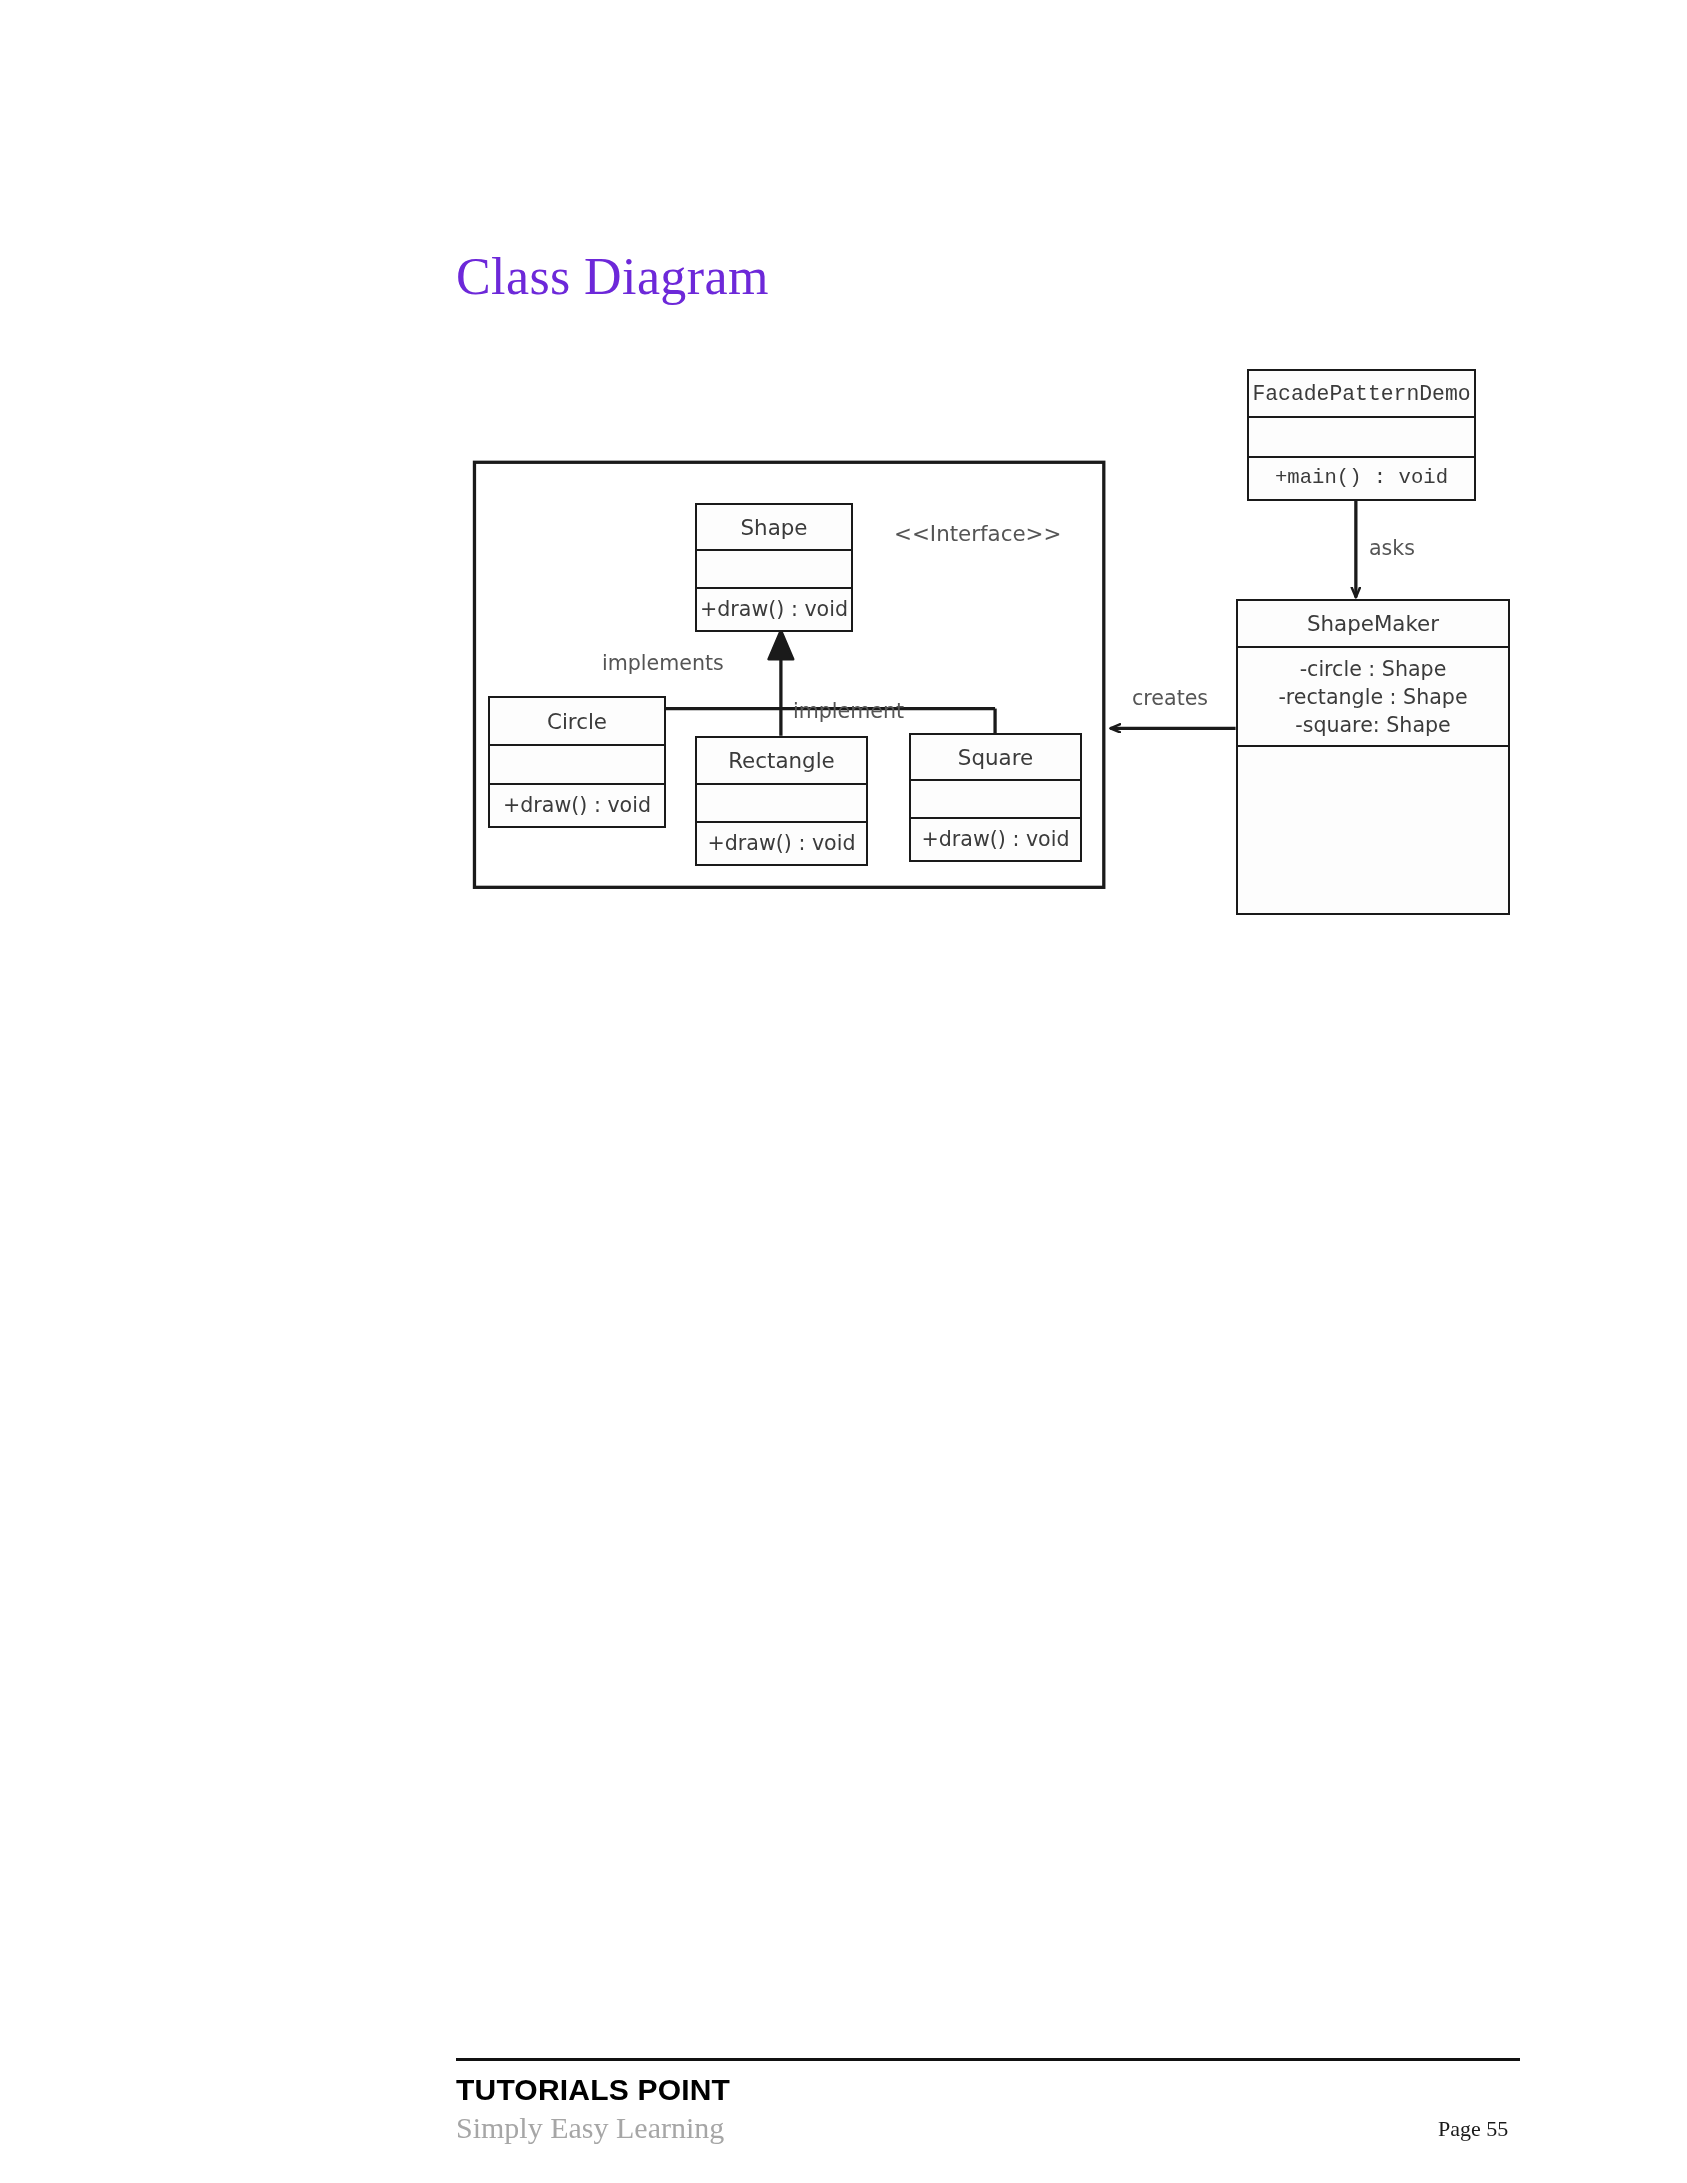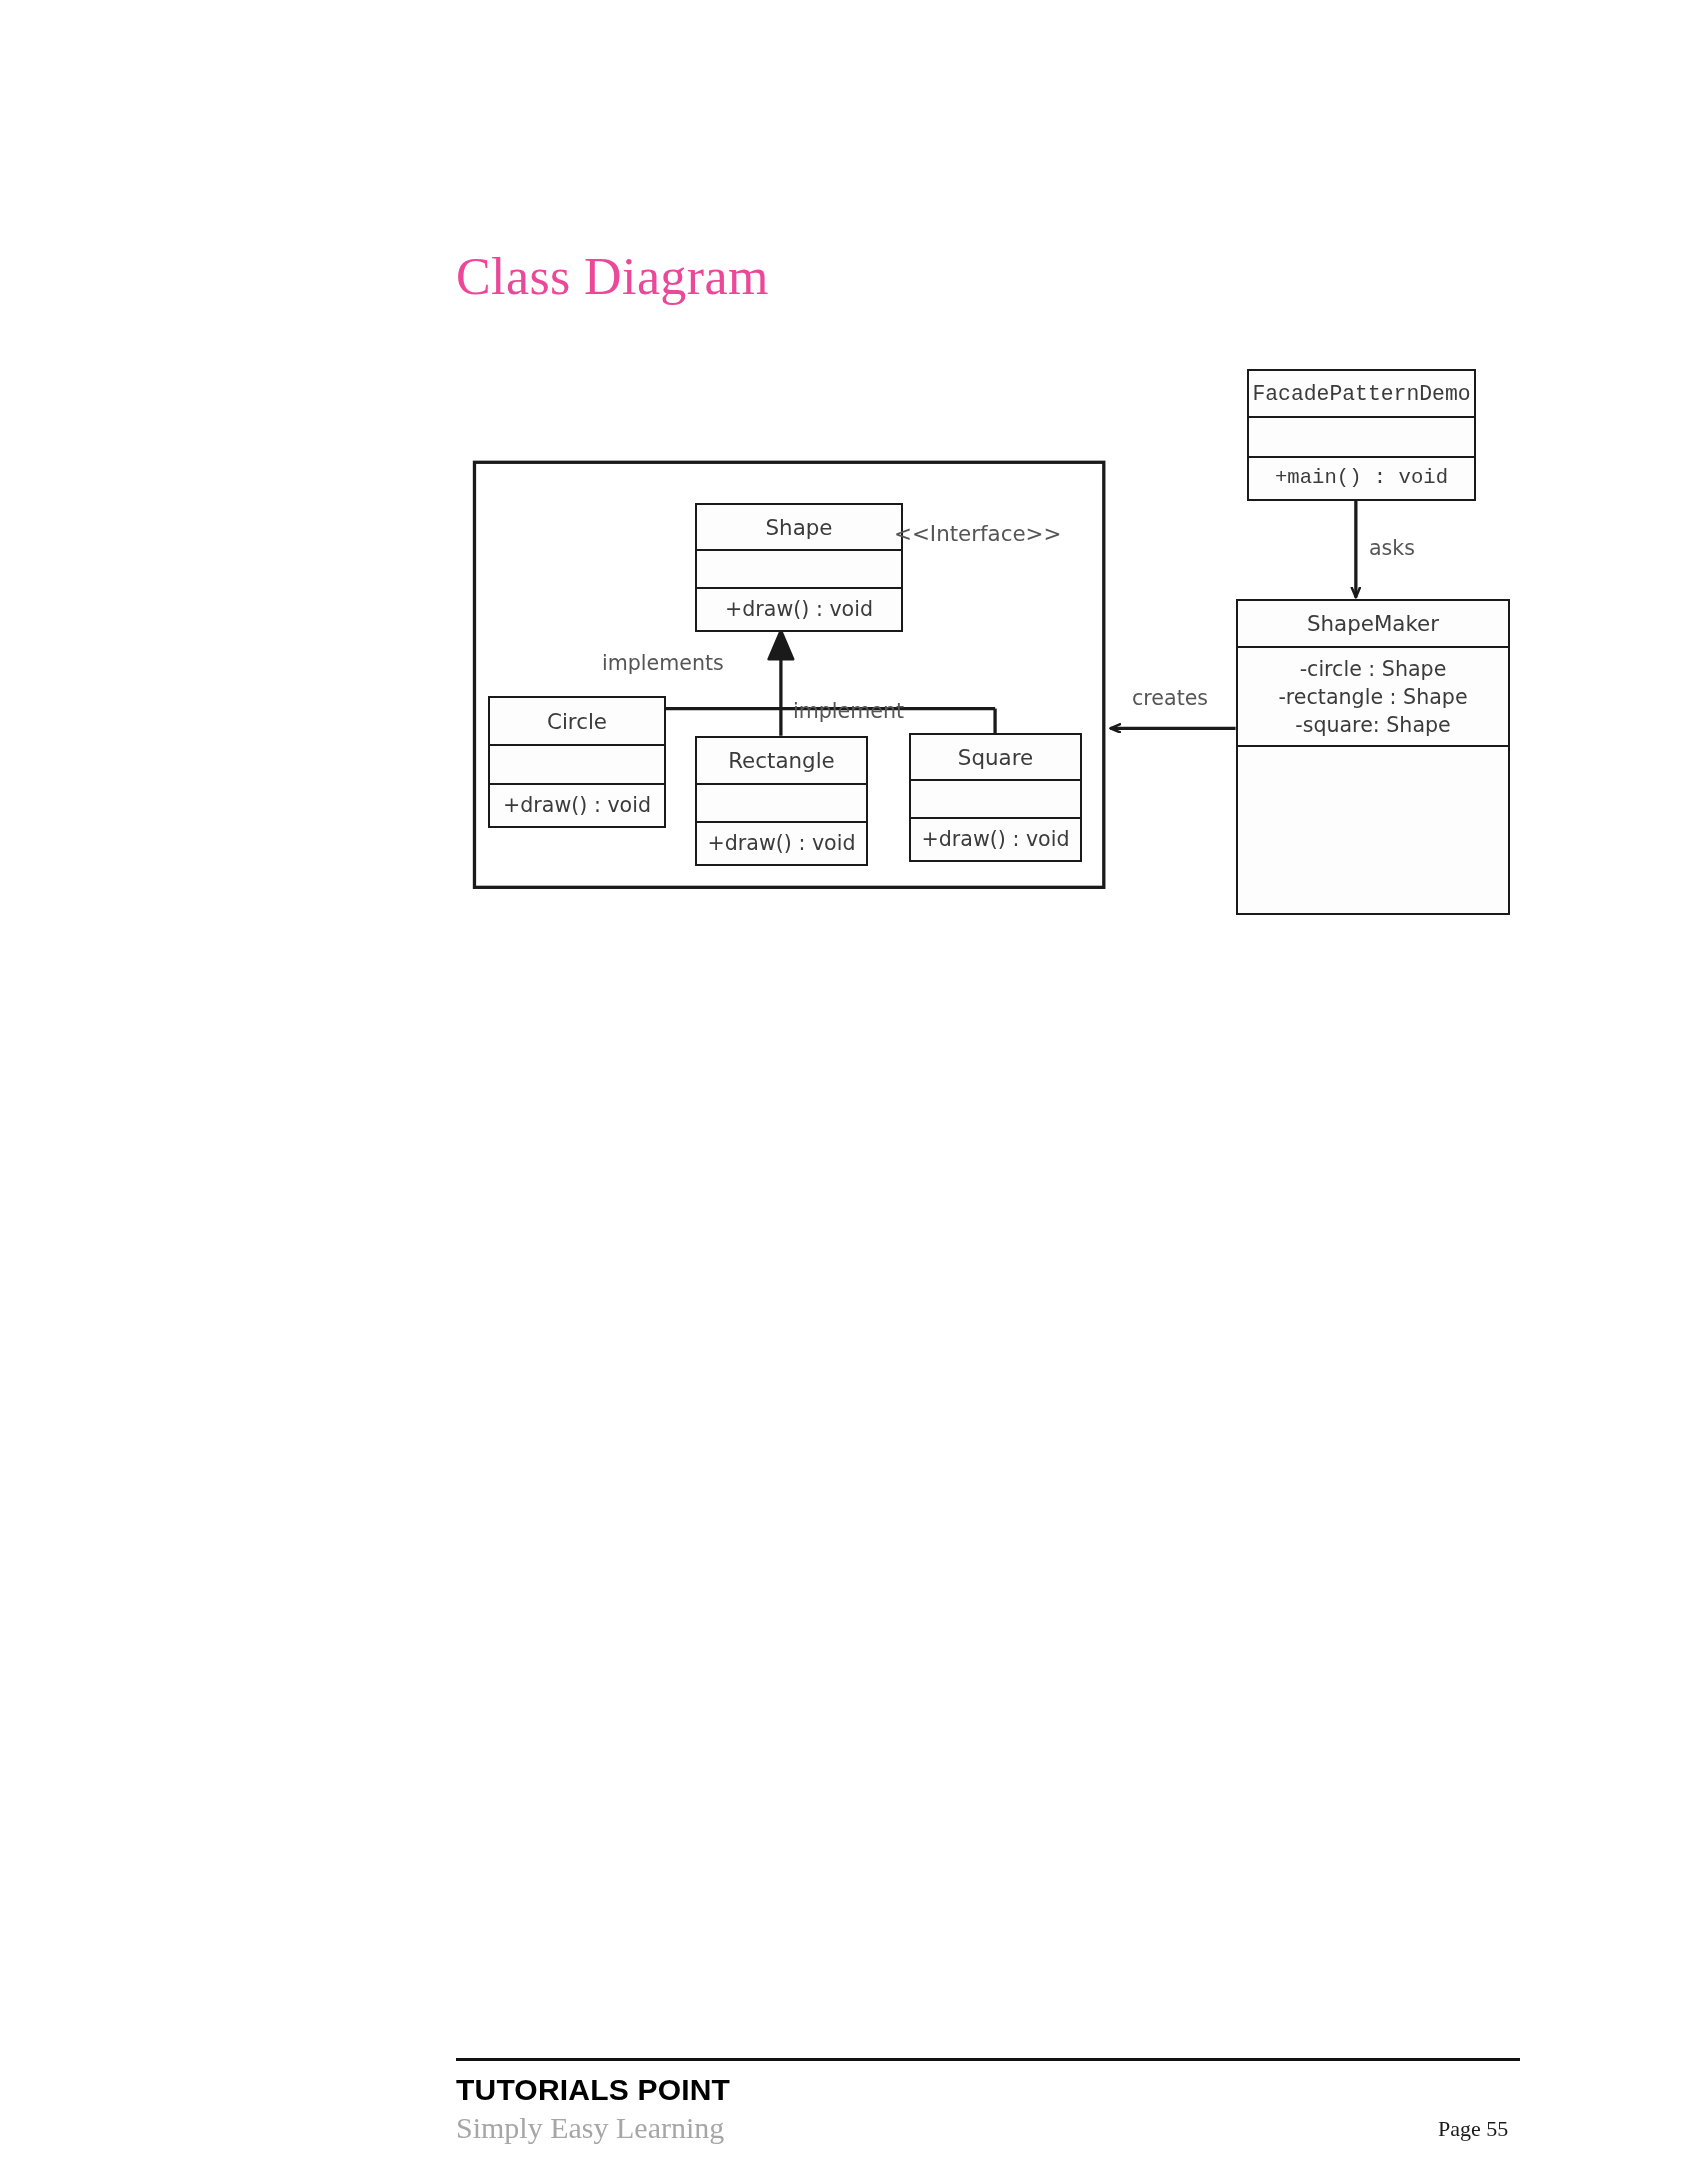--- a/index.html
+++ b/index.html
@@ -24,21 +24,21 @@
   }
 
   
   #page-title {
     position: absolute;
     left: 456px;
     top: 247px;
     font-family: "Liberation Serif", serif;
     font-size: 52px;
     font-weight: 400;
-    color: #ec4899;
+    color: #6d28d9;
     letter-spacing: 0.4px;
     white-space: nowrap;
   }
 
   
   #diagram {
     position: absolute;
     left: 0;
     top: 0;
     width: 1687px;
@@ -206,21 +206,21 @@
       <div class="uml-row uml-name" style="height:47px;">ShapeMaker</div>
       <div class="uml-row uml-attrs" style="height:99px;align-items:center;">
         <div class="uml-member">-circle : Shape</div>
         <div class="uml-member">-rectangle : Shape</div>
         <div class="uml-member">-square: Shape</div>
       </div>
     </div>
 
     <div class="edge-label" style="left:1132px; top:686px;">creates</div>
 
-    <div class="uml-class" style="left:695px; top:503px; width:208px; height:129px;">
+    <div class="uml-class" style="left:695px; top:503px; width:158px; height:129px;">
       <div class="uml-row uml-name" style="height:46px;">Shape</div>
       <div class="uml-row uml-attrs uml-empty" style="height:38px;"></div>
       <div class="uml-row uml-ops centered" style="height:40px;">
         <div class="uml-member">+draw() : void</div>
       </div>
     </div>
 
     <div class="stereotype" style="left:894px; top:521px;">&lt;&lt;Interface&gt;&gt;</div>
 
     <div class="edge-label" style="left:602px; top:651px;">implements</div>

